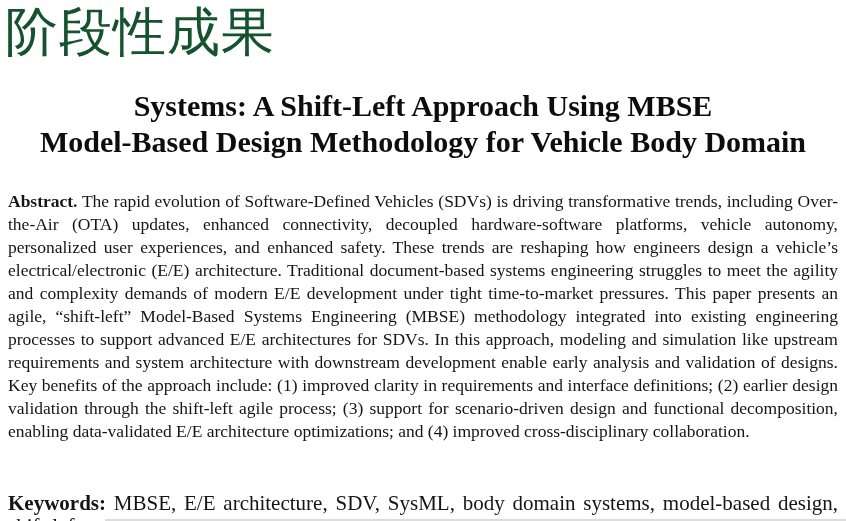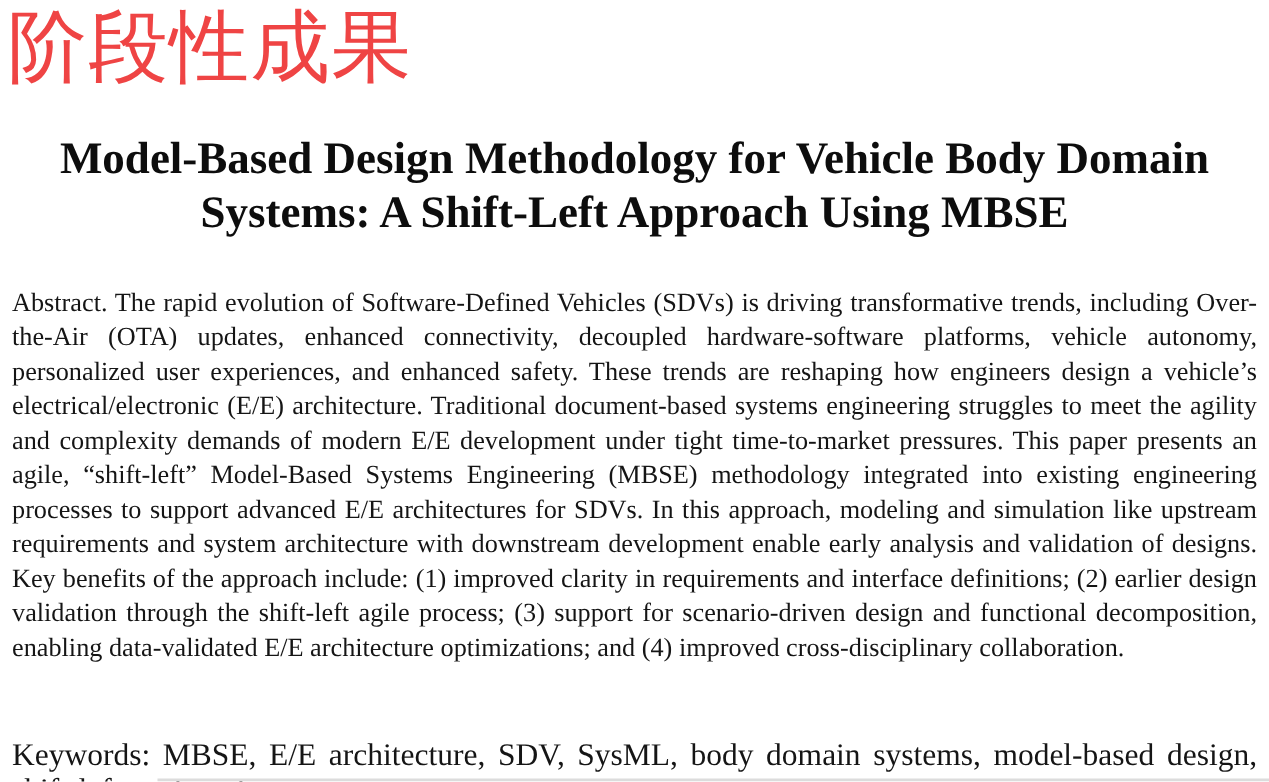--- a/index.html
+++ b/index.html
@@ -16,21 +16,21 @@
     color: #151515;
   }
   .section-heading {
     position: absolute;
     top: 3px;
     left: 5px;
     font-family: "Liberation Sans", "DejaVu Sans", sans-serif;
     font-size: 53px;
     line-height: 1.1;
     font-weight: 500;
-    color: #ef4444;
+    color: #14532d;
     letter-spacing: 1px;
     white-space: nowrap;
   }
   .paper-title {
     position: absolute;
     top: 88px;
     left: 0;
     width: 846px;
     text-align: center;
     font-family: "Liberation Serif", serif;
@@ -53,39 +53,39 @@
     position: absolute;
     top: 471px;
     left: 8px;
     right: 8px;
     font-size: 21px;
     line-height: 23px;
     text-align: justify;
     color: #151515;
   }
   .lead-label {
-    font-weight: normal;
+    font-weight: bold;
   }
   .bottom-rule {
     position: absolute;
     bottom: 0;
     left: 105px;
     right: 0;
     height: 2px;
     background: #dcdcdc;
   }
 </style>
 </head>
 <body>
 
 <div class="section-heading">阶段性成果</div>
 
 <div class="paper-title">
+  <div>Systems: A Shift-Left Approach Using MBSE</div>
   <div>Model-Based Design Methodology for Vehicle Body Domain</div>
-  <div>Systems: A Shift-Left Approach Using MBSE</div>
 </div>
 
 <p class="abstract-para">
   <span class="lead-label">Abstract.</span>
   <span>The rapid evolution of Software-Defined Vehicles (SDVs) is driving transformative trends, including Over-the-Air (OTA) updates, enhanced connectivity, decoupled hardware-software platforms, vehicle autonomy, personalized user experiences, and enhanced safety. These trends are reshaping how engineers design a vehicle’s electrical/electronic (E/E) architecture. Traditional document-based systems engineering struggles to meet the agility and complexity demands of modern E/E development under tight time-to-market pressures. This paper presents an agile, “shift-left” Model-Based Systems Engineering (MBSE) methodology integrated into existing engineering processes to support advanced E/E architectures for SDVs. In this approach, modeling and simulation like upstream requirements and system architecture with downstream development enable early analysis and validation of designs. Key benefits of the approach include: (1) improved clarity in requirements and interface definitions; (2) earlier design validation through the shift-left agile process; (3) support for scenario-driven design and functional decomposition, enabling data-validated E/E architecture optimizations; and (4) improved cross-disciplinary collaboration.</span>
 </p>
 
 <p class="keywords-para">
   <span class="lead-label">Keywords:</span>
   <span>MBSE, E/E architecture, SDV, SysML, body domain systems, model-based design, shift-left engineering.</span>

